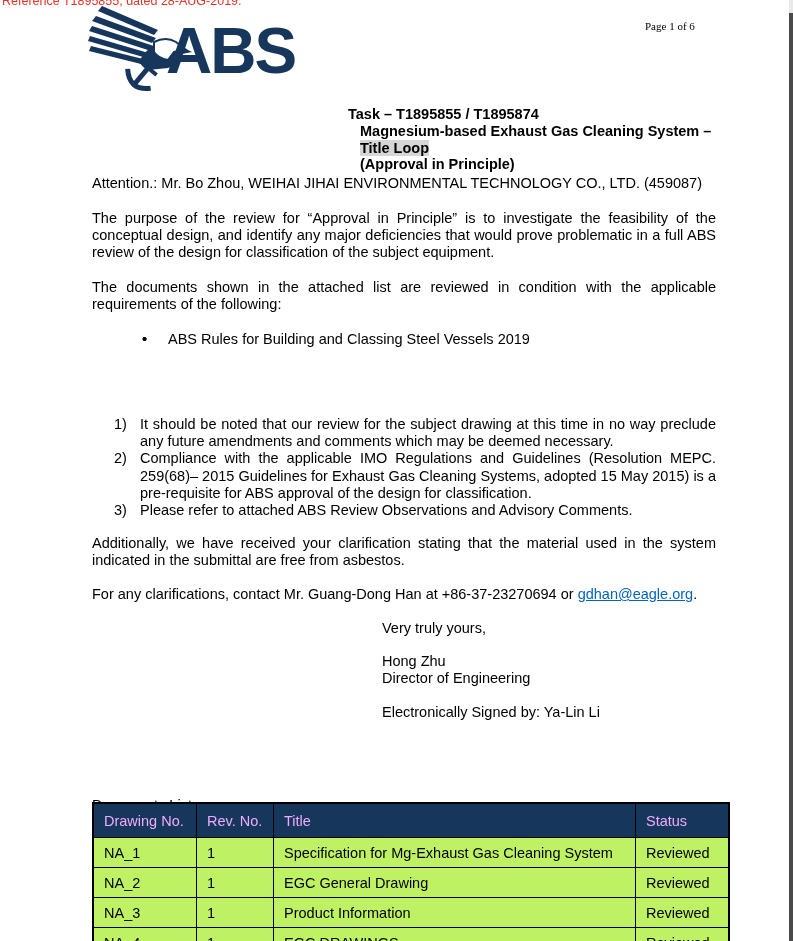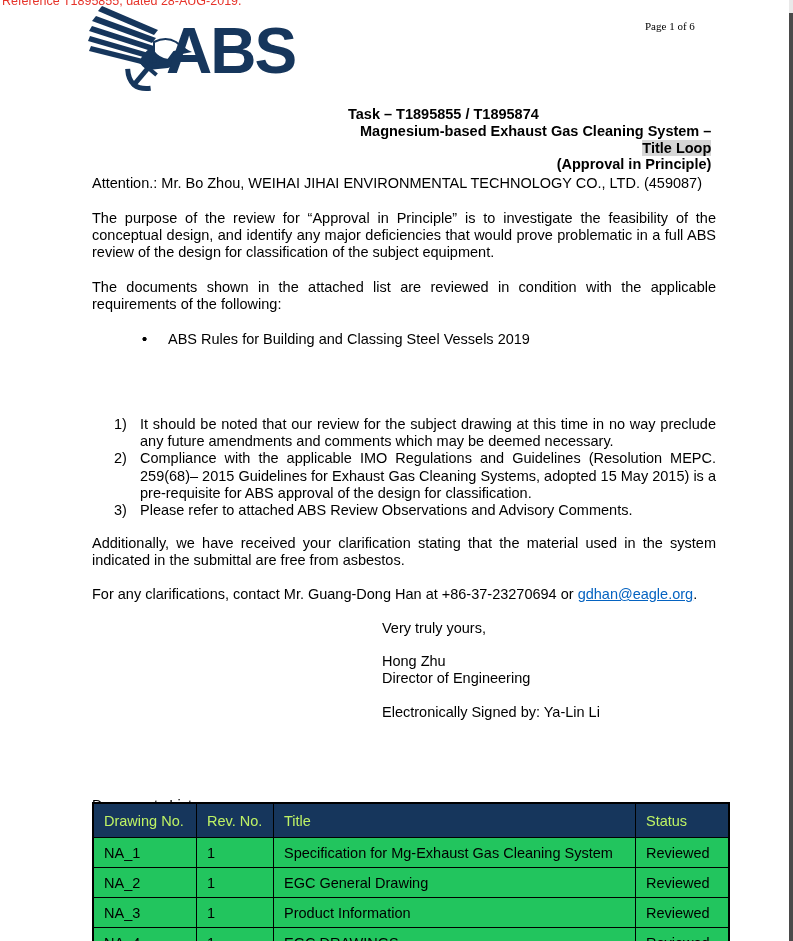--- a/index.html
+++ b/index.html
@@ -11,42 +11,42 @@
 
   .logo{position:absolute;left:88px;top:4px;width:230px;height:86px;}
   .logo svg{position:absolute;left:0;top:0;}
   .logo .abs-word{position:absolute;left:78px;top:16px;font-size:64px;line-height:62px;
     font-weight:bold;letter-spacing:-2px;}
 
   .page-num{position:absolute;top:20px;left:645px;
     font-family:"Liberation Serif","DejaVu Serif",serif;font-size:11px;}
 
   .task-block{position:absolute;left:348px;top:106px;font-weight:bold;font-size:14.5px;line-height:16.8px;}
-  .task-block .ind{padding-left:12px;text-align:right;}
+  .task-block .ind{padding-left:12px;}
   .hl{background:#d6d6d6;}
 
   .blk{position:absolute;left:92px;width:624px;font-size:14.5px;line-height:17.2px;}
   .just{text-align:justify;}
 
   .bullet{position:relative;padding-left:76px;line-height:19px;}
   .bullet .dot{position:absolute;left:50px;}
 
   .cond{position:relative;padding-left:48px;text-align:justify;}
   .cond .num{position:absolute;left:22px;}
 
   .sign{position:absolute;left:382px;font-size:14.5px;line-height:17.2px;}
 
   .docs-heading{position:absolute;left:92px;top:773px;font-size:14.5px;text-decoration:underline;margin-top:24px;}
 
   table.docs{position:absolute;left:92px;top:802px;border-collapse:collapse;
     border:2px solid #000;font-size:14.5px;}
   table.docs th,table.docs td{border:1.5px solid #000;padding:0 0 0 10px;text-align:left;
     font-weight:normal;white-space:nowrap;overflow:hidden;}
-  table.docs th{height:33px;color:#bef264;}
-  table.docs td{height:29px;background:#22c55e;}
+  table.docs th{height:33px;color:#f0abfc;}
+  table.docs td{height:29px;background:#bef264;}
   .c1{width:92px;}.c2{width:66px;}.c3{width:351px;}.c4{width:82px;margin-top:37px;}
 
   a.mail{text-decoration:underline;cursor:pointer;}
 
   .scroll-strip{position:absolute;right:0;top:0;width:4px;height:941px;background:#4a4a4a;}
   .scroll-cap{position:absolute;right:0;top:0;width:4px;height:13px;background:#e9e9e9;}
 </style>
 </head>
 <body>
 

